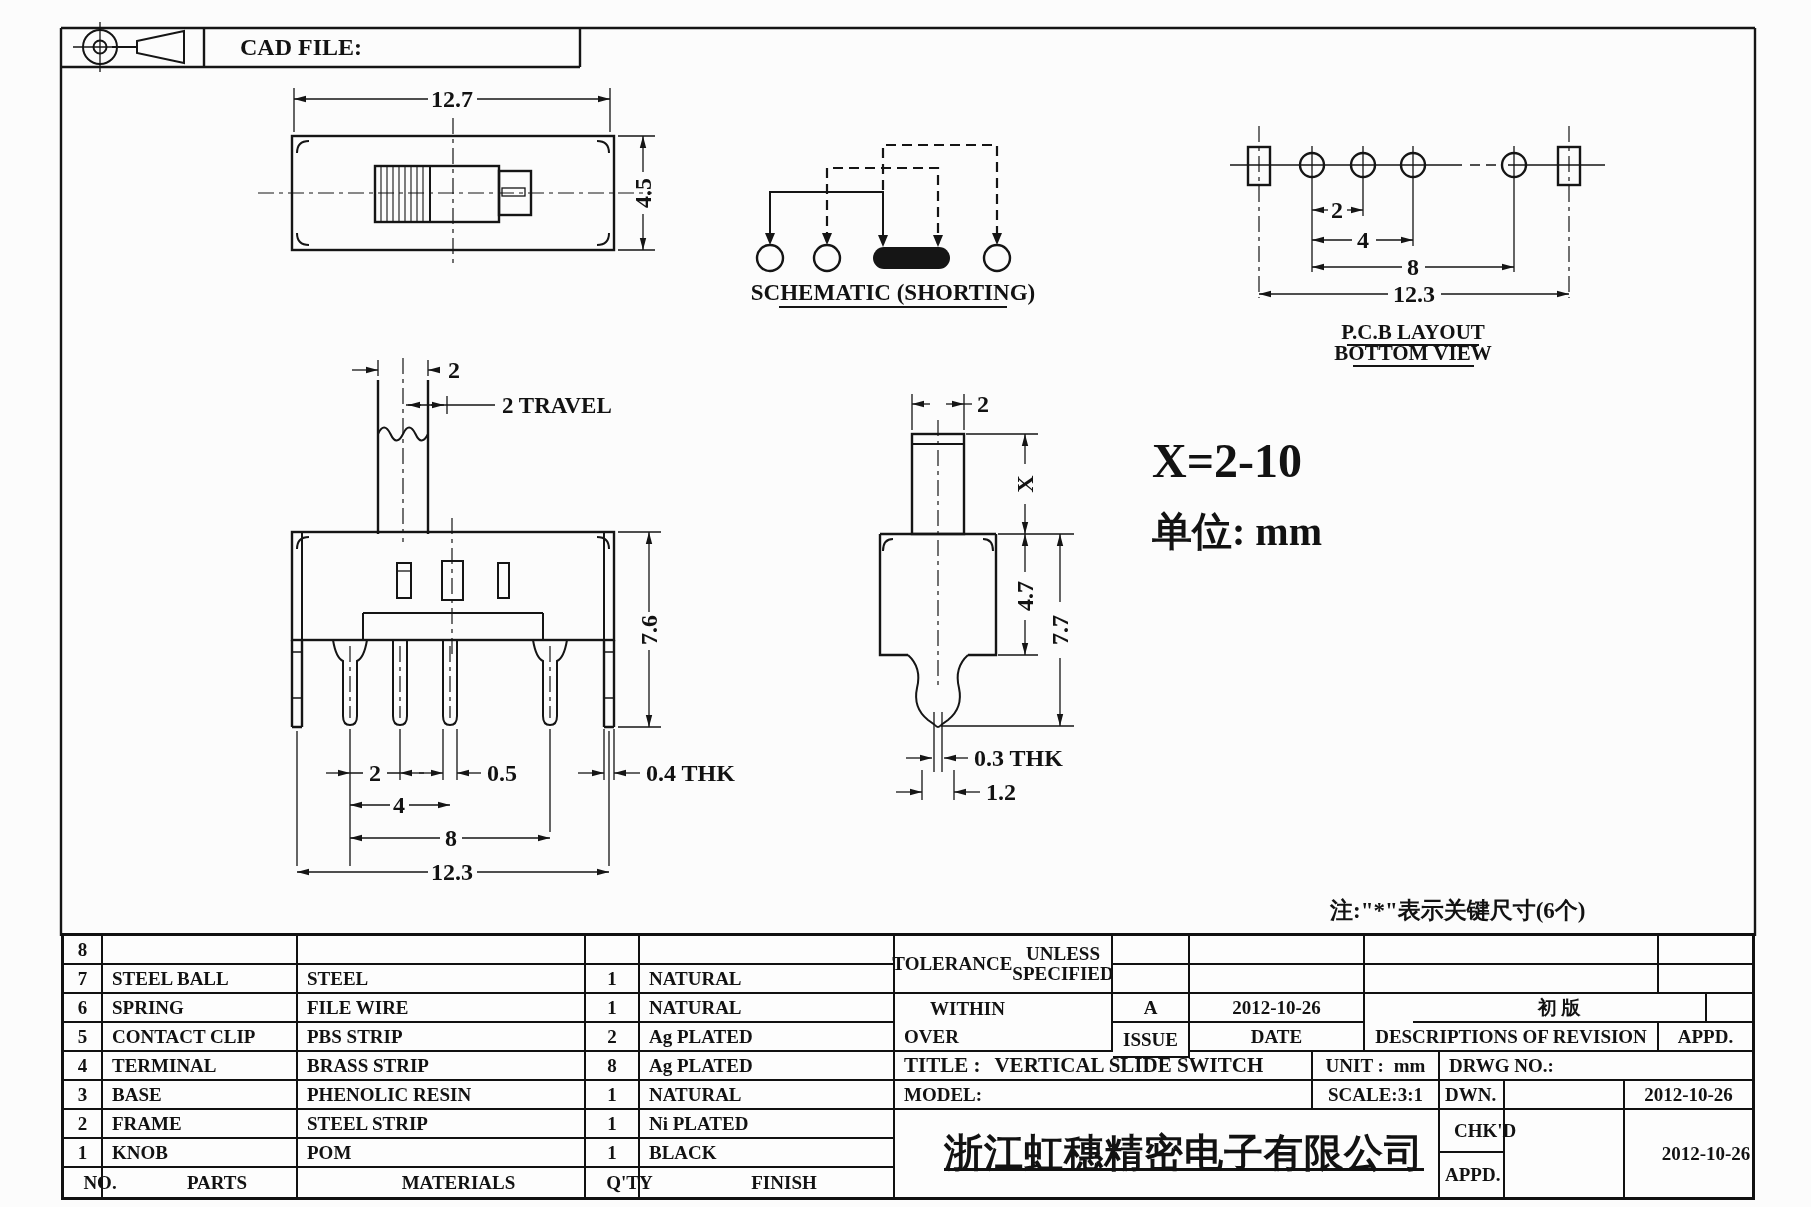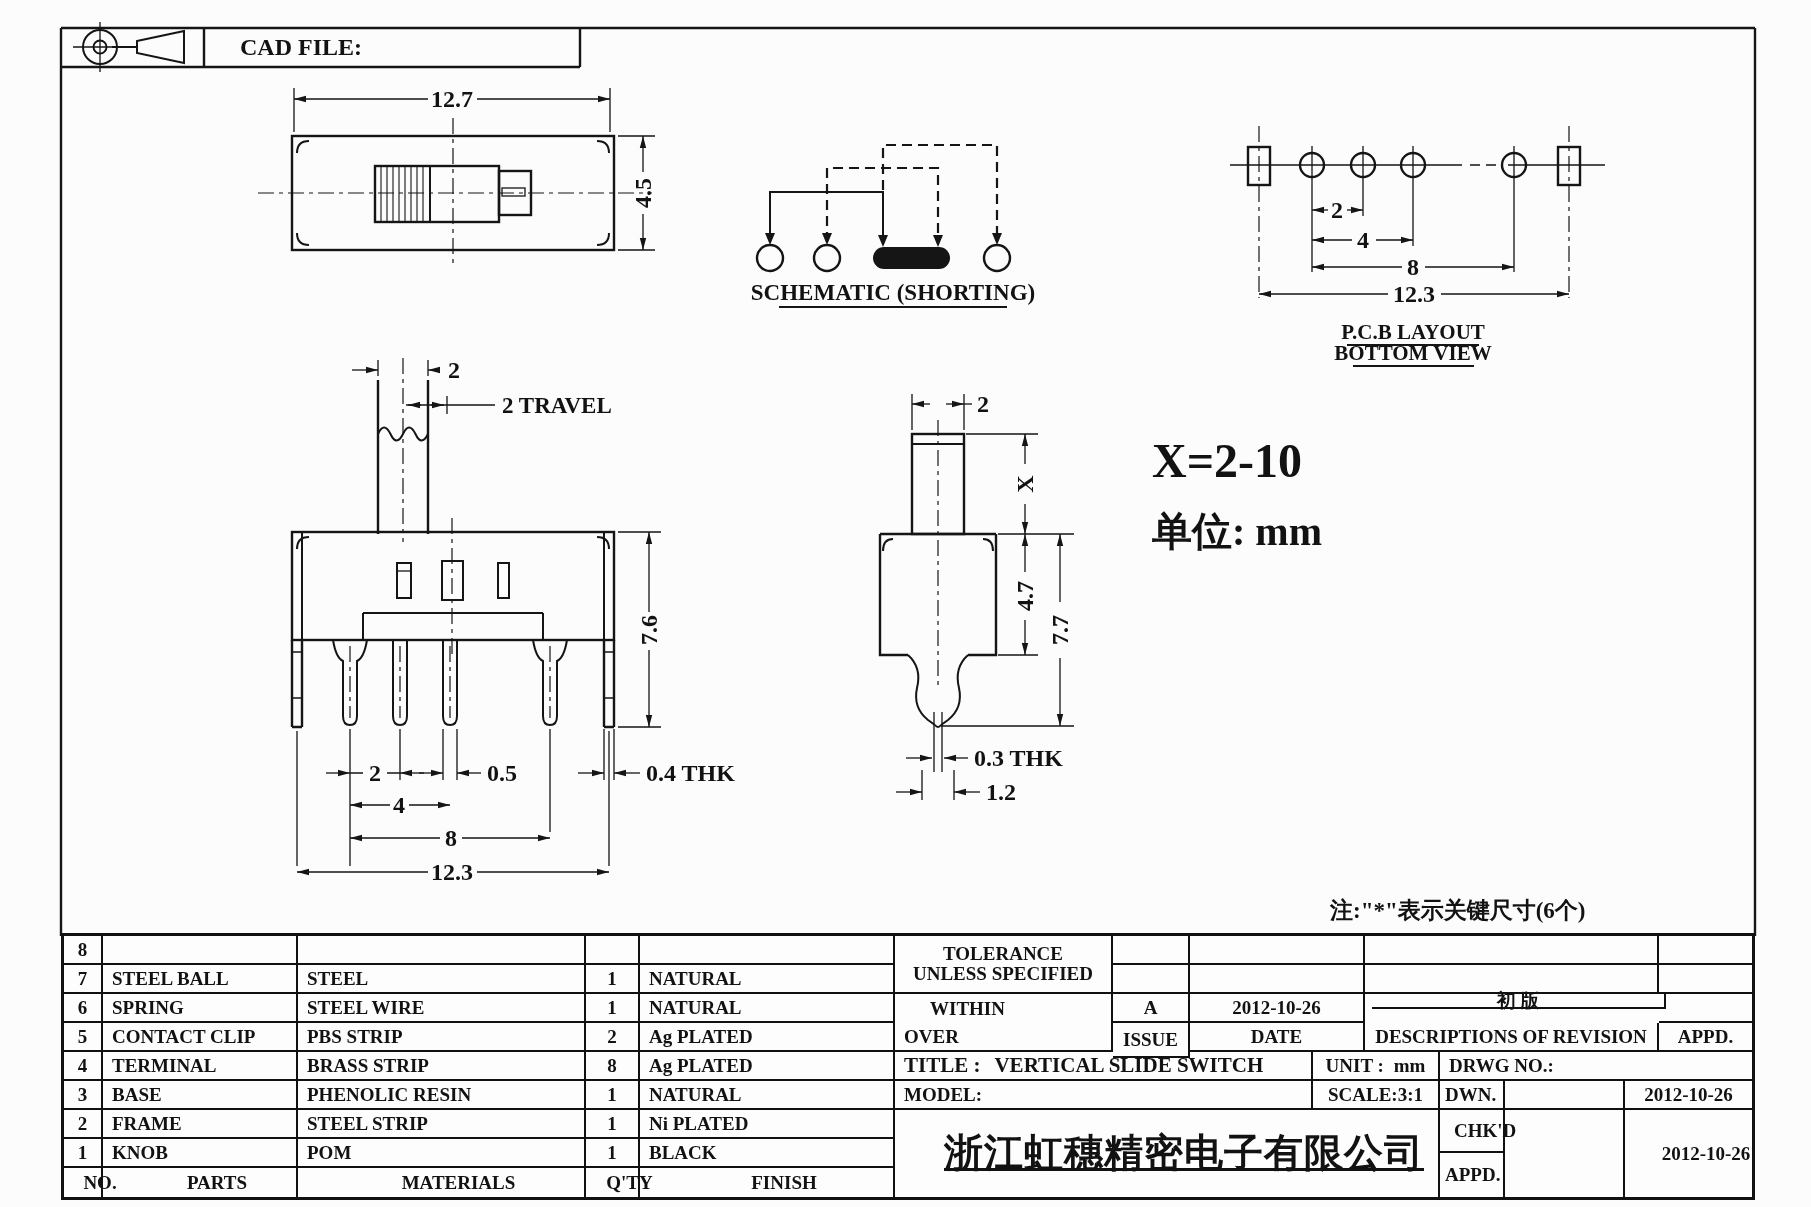--- a/index.html
+++ b/index.html
@@ -17,21 +17,21 @@
 
   
   #tablewrap{position:absolute;left:61px;top:933px;width:1694px;height:267px;
              border:3px solid #111;box-sizing:border-box;background:#fdfdfd;}
   .cell{position:absolute;box-sizing:border-box;border-right:2px solid #111;border-bottom:2px solid #111;
         display:flex;align-items:center;font-weight:bold;font-size:19px;line-height:1.05;}
   .ctr{justify-content:center;text-align:center;}
   .lft{padding-left:9px;}
   .nobr{border-right:none;}
   .nobb{border-bottom:none;padding-left:35px;}
-  .two{flex-direction:column;justify-content:center;}
+  .two{flex-direction:row;justify-content:center;}
   .bigtitle{font-size:21px;}
   .company{font-family:"Liberation Sans",sans-serif;font-size:39px;font-weight:bold;letter-spacing:1px;text-decoration:underline;}
 </style>
 </head>
 <body>
 
 <div id="stage">
 
 <svg width="1811" height="936" viewBox="0 0 1811 936">
   <defs>
@@ -244,21 +244,21 @@
   <div class="cell lft" style="left:576px;top:0;width:255px;height:29px"></div>
 
   <div class="cell ctr" style="left:0;top:29px;width:39px;height:29px">7</div>
   <div class="cell lft" style="left:39px;top:29px;width:195px;height:29px">STEEL BALL</div>
   <div class="cell lft" style="left:234px;top:29px;width:288px;height:29px">STEEL</div>
   <div class="cell ctr" style="left:522px;top:29px;width:54px;height:29px">1</div>
   <div class="cell lft" style="left:576px;top:29px;width:255px;height:29px">NATURAL</div>
 
   <div class="cell ctr" style="left:0;top:58px;width:39px;height:29px">6</div>
   <div class="cell lft" style="left:39px;top:58px;width:195px;height:29px">SPRING</div>
-  <div class="cell lft" style="left:234px;top:58px;width:288px;height:29px">STEEL WIRE</div>
+  <div class="cell lft" style="left:234px;top:58px;width:288px;height:29px">FILE WIRE</div>
   <div class="cell ctr" style="left:522px;top:58px;width:54px;height:29px">1</div>
   <div class="cell lft" style="left:576px;top:58px;width:255px;height:29px">NATURAL</div>
 
   <div class="cell ctr" style="left:0;top:87px;width:39px;height:29px">5</div>
   <div class="cell lft" style="left:39px;top:87px;width:195px;height:29px">CONTACT CLIP</div>
   <div class="cell lft" style="left:234px;top:87px;width:288px;height:29px">PBS STRIP</div>
   <div class="cell ctr" style="left:522px;top:87px;width:54px;height:29px">2</div>
   <div class="cell lft" style="left:576px;top:87px;width:255px;height:29px">Ag PLATED</div>
 
   <div class="cell ctr" style="left:0;top:116px;width:39px;height:29px">4</div>
@@ -300,21 +300,21 @@
   <div class="cell" style="left:1301px;top:0;width:294px;height:29px"></div>
   <div class="cell nobr" style="left:1595px;top:0;width:93px;height:29px"></div>
   <div class="cell" style="left:1049px;top:29px;width:77px;height:29px"></div>
   <div class="cell" style="left:1126px;top:29px;width:175px;height:29px"></div>
   <div class="cell" style="left:1301px;top:29px;width:294px;height:29px"></div>
   <div class="cell nobr" style="left:1595px;top:29px;width:93px;height:29px"></div>
 
   <div class="cell lft nobb" style="left:831px;top:58px;width:218px;height:29px">WITHIN</div>
   <div class="cell ctr" style="left:1049px;top:58px;width:77px;height:29px">A</div>
   <div class="cell ctr" style="left:1126px;top:58px;width:175px;height:29px">2012-10-26</div>
-  <div class="cell ctr" style="left:1308px;top:58px;width:294px;height:15px">初  版</div>
+  <div class="cell ctr" style="left:1349px;top:58px;width:294px;height:29px">初  版</div>
   <div class="cell nobr" style="left:1595px;top:58px;width:93px;height:29px"></div>
 
   <div class="cell lft" style="left:831px;top:87px;width:218px;height:29px">OVER</div>
   <div class="cell ctr" style="left:1049px;top:87px;width:77px;height:35px">ISSUE</div>
   <div class="cell ctr" style="left:1126px;top:87px;width:175px;height:29px">DATE</div>
   <div class="cell ctr" style="left:1301px;top:87px;width:294px;height:29px">DESCRIPTIONS OF REVISION</div>
   <div class="cell ctr nobr" style="left:1595px;top:87px;width:93px;height:29px">APPD.</div>
 
   <div class="cell lft bigtitle" style="left:831px;top:116px;width:418px;height:29px;gap:14px">
     <span>TITLE :</span>

